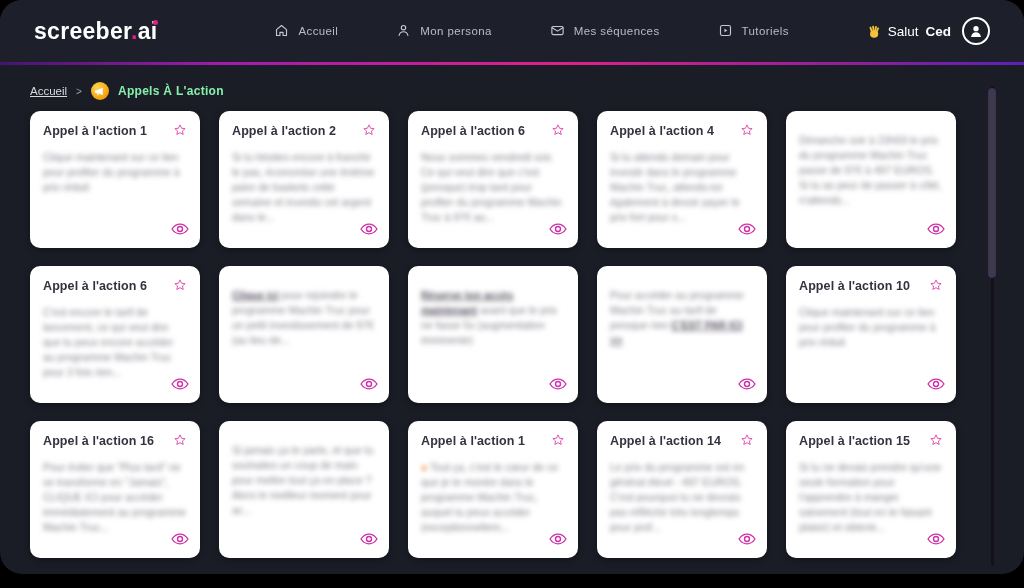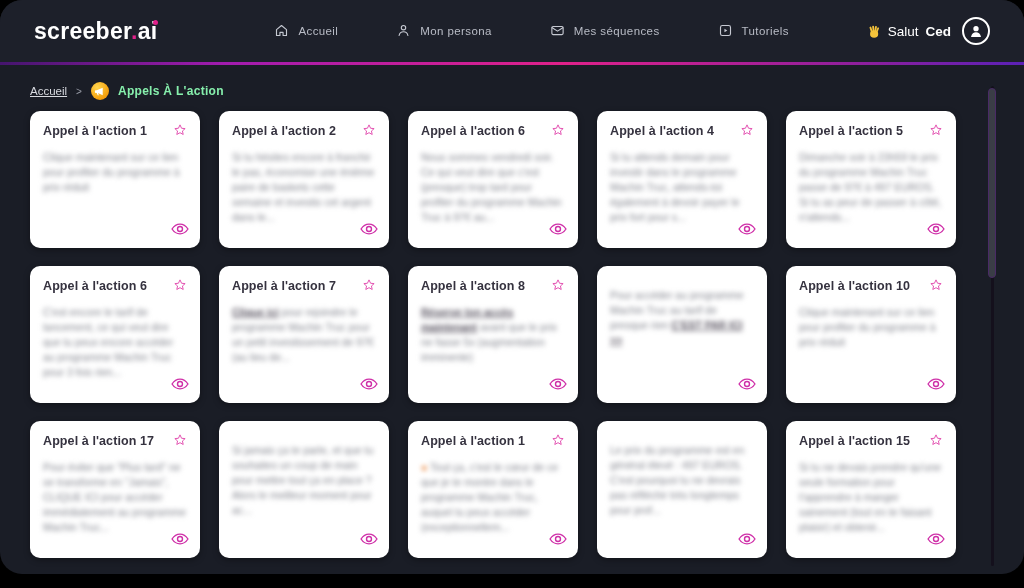--- a/index.html
+++ b/index.html
@@ -215,28 +215,20 @@
     <p class="card-body"><span class="seg">Si tu attends demain pour investir dans le programme Machin Truc, attends-toi également à devoir payer le prix fort pour s...</span></p>
     <span class="eye">
       <svg viewBox="0 0 26 18">
               <path d="M1.5 9S6 2 13 2s11.5 7 11.5 7S20 16 13 16 1.5 9 1.5 9z"></path>
               <circle cx="13" cy="9" r="3.6"></circle>
             </svg>
     </span>
   </div>
 
   <div class="card">
-    <div class="card-head">
-      <h3 class="card-title">Appel à l'action 5</h3>
-      <span class="star">
-        <svg viewBox="0 0 24 24">
-                <path d="M12 3.2 14.7 9l6.1.6-4.6 4.1 1.3 6-5.5-3.1L6.5 19.7l1.3-6L3.2 9.6 9.3 9z"></path>
-              </svg>
-      </span>
-    </div>
     <p class="card-body"><span class="seg">Dimanche soir à 23h59 le prix du programme Machin Truc passe de 97€ à 497 EUROS. Si tu as peur de passer à côté, n'attends...</span></p>
     <span class="eye">
       <svg viewBox="0 0 26 18">
               <path d="M1.5 9S6 2 13 2s11.5 7 11.5 7S20 16 13 16 1.5 9 1.5 9z"></path>
               <circle cx="13" cy="9" r="3.6"></circle>
             </svg>
     </span>
   </div>
 
   <div class="card">
@@ -251,46 +243,30 @@
     <p class="card-body"><span class="seg">C'est encore le tarif de lancement, ce qui veut dire que tu peux encore accéder au programme Machin Truc pour 3 fois rien...</span></p>
     <span class="eye">
       <svg viewBox="0 0 26 18">
               <path d="M1.5 9S6 2 13 2s11.5 7 11.5 7S20 16 13 16 1.5 9 1.5 9z"></path>
               <circle cx="13" cy="9" r="3.6"></circle>
             </svg>
     </span>
   </div>
 
   <div class="card">
-    <div class="card-head">
-      <h3 class="card-title">Appel à l'action 7</h3>
-      <span class="star">
-        <svg viewBox="0 0 24 24">
-                <path d="M12 3.2 14.7 9l6.1.6-4.6 4.1 1.3 6-5.5-3.1L6.5 19.7l1.3-6L3.2 9.6 9.3 9z"></path>
-              </svg>
-      </span>
-    </div>
     <p class="card-body"><span class="seg bold underline">Clique ici</span><span class="seg"> pour rejoindre le programme Machin Truc pour un petit investissement de 97€ (au lieu de...</span></p>
     <span class="eye">
       <svg viewBox="0 0 26 18">
               <path d="M1.5 9S6 2 13 2s11.5 7 11.5 7S20 16 13 16 1.5 9 1.5 9z"></path>
               <circle cx="13" cy="9" r="3.6"></circle>
             </svg>
     </span>
   </div>
 
   <div class="card">
-    <div class="card-head">
-      <h3 class="card-title">Appel à l'action 8</h3>
-      <span class="star">
-        <svg viewBox="0 0 24 24">
-                <path d="M12 3.2 14.7 9l6.1.6-4.6 4.1 1.3 6-5.5-3.1L6.5 19.7l1.3-6L3.2 9.6 9.3 9z"></path>
-              </svg>
-      </span>
-    </div>
     <p class="card-body"><span class="seg bold underline">Réserve ton accès maintenant</span><span class="seg"> avant que le prix ne fasse 5x (augmentation imminente)</span></p>
     <span class="eye">
       <svg viewBox="0 0 26 18">
               <path d="M1.5 9S6 2 13 2s11.5 7 11.5 7S20 16 13 16 1.5 9 1.5 9z"></path>
               <circle cx="13" cy="9" r="3.6"></circle>
             </svg>
     </span>
   </div>
 
   <div class="card">
@@ -316,21 +292,21 @@
     <span class="eye">
       <svg viewBox="0 0 26 18">
               <path d="M1.5 9S6 2 13 2s11.5 7 11.5 7S20 16 13 16 1.5 9 1.5 9z"></path>
               <circle cx="13" cy="9" r="3.6"></circle>
             </svg>
     </span>
   </div>
 
   <div class="card">
     <div class="card-head">
-      <h3 class="card-title">Appel à l'action 17</h3>
+      <h3 class="card-title">Appel à l'action 16</h3>
       <span class="star">
         <svg viewBox="0 0 24 24">
                 <path d="M12 3.2 14.7 9l6.1.6-4.6 4.1 1.3 6-5.5-3.1L6.5 19.7l1.3-6L3.2 9.6 9.3 9z"></path>
               </svg>
       </span>
     </div>
     <p class="card-body"><span class="seg">Pour éviter que "Plus tard" ne se transforme en "Jamais", CLIQUE ICI pour accéder immédiatement au programme Machin Truc...</span></p>
     <span class="eye">
       <svg viewBox="0 0 26 18">
               <path d="M1.5 9S6 2 13 2s11.5 7 11.5 7S20 16 13 16 1.5 9 1.5 9z"></path>
@@ -361,20 +337,28 @@
     <p class="card-body"><span class="seg" style="color: rgb(232, 131, 58);">● </span><span class="seg">Tout ça, c'est le cœur de ce que je te montre dans le programme Machin Truc, auquel tu peux accéder (exceptionnellem...</span></p>
     <span class="eye">
       <svg viewBox="0 0 26 18">
               <path d="M1.5 9S6 2 13 2s11.5 7 11.5 7S20 16 13 16 1.5 9 1.5 9z"></path>
               <circle cx="13" cy="9" r="3.6"></circle>
             </svg>
     </span>
   </div>
 
   <div class="card">
+    <div class="card-head">
+      <h3 class="card-title">Appel à l'action 14</h3>
+      <span class="star">
+        <svg viewBox="0 0 24 24">
+                <path d="M12 3.2 14.7 9l6.1.6-4.6 4.1 1.3 6-5.5-3.1L6.5 19.7l1.3-6L3.2 9.6 9.3 9z"></path>
+              </svg>
+      </span>
+    </div>
     <p class="card-body"><span class="seg">Le prix du programme est en général élevé : 497 EUROS. C'est pourquoi tu ne devrais pas réfléchir très longtemps pour prof...</span></p>
     <span class="eye">
       <svg viewBox="0 0 26 18">
               <path d="M1.5 9S6 2 13 2s11.5 7 11.5 7S20 16 13 16 1.5 9 1.5 9z"></path>
               <circle cx="13" cy="9" r="3.6"></circle>
             </svg>
     </span>
   </div>
 
   <div class="card">

